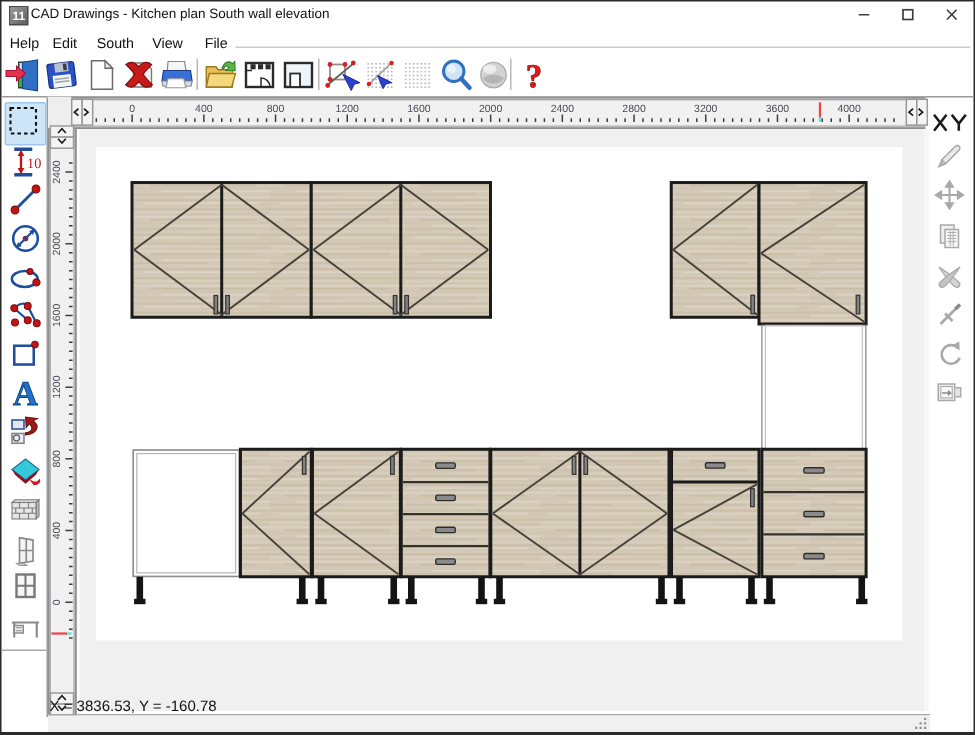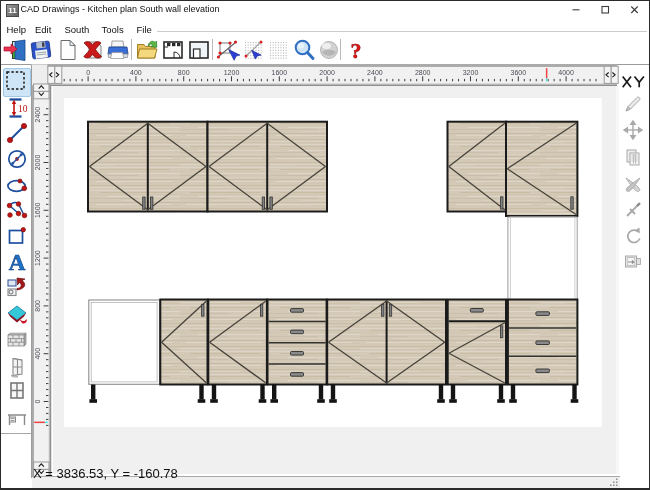--- a/index.html
+++ b/index.html
@@ -21,21 +21,21 @@
 <line x1="6.5" y1="6.8" x2="13.5" y2="6.8"></line>
 <rect x="36" y="3.5" width="6.5" height="6.5"></rect>
 <path d="M65.3,3.5 L71.7,10 M71.7,3.5 L65.3,10"></path>
 </g>
   </svg>
 
 <div class="abs" style="left:0;top:24px;font-size:9.5px;color:#101010">
 <span style="position:absolute;left:6.5px">Help</span>
 <span style="position:absolute;left:35px">Edit</span>
 <span style="position:absolute;left:64.5px">South</span>
-<span style="position:absolute;left:101.5px">Tools</span>
+<span style="position:absolute;left:101.5px">View</span>
 <span style="position:absolute;left:136.5px">File</span>
 </div>
 
 <svg width="24" height="24" viewBox="0 0 24 24" style="position:absolute;left:3px;top:38px">
     <rect x="9" y="3" width="12" height="18" fill="#3a3a3a"></rect>
 <rect x="10" y="4" width="10" height="16" fill="#cfe6f5"></rect>
 <rect x="10" y="13" width="10" height="7" fill="#3fae29"></rect>
 <path d="M12,3.5 L22,2 L22,22.5 L12,21 Z" fill="#2f6fc4" stroke="#174a8c" stroke-width="0.8"></path>
 <path d="M1,10 L8,10 L8,7 L14,12 L8,17 L8,14 L1,14 Z" fill="#e8314f" stroke="#b01030" stroke-width="0.7" transform="translate(0,-1)"></path>
   </svg>
@@ -520,21 +520,21 @@
   </svg>
 <svg width="20" height="20" viewBox="0 0 20 20" style="position:absolute;left:623px;top:252px">
     <rect x="2.5" y="4" width="11" height="11" fill="#ececec" stroke="#a9a9a9" stroke-width="1"></rect>
 <rect x="4.2" y="5.7" width="7.6" height="7.6" fill="#f8f8f8" stroke="#a9a9a9" stroke-width="0.7"></rect>
 <path d="M5,10 L10.5,10 L9,8.5 M10.5,10 L9,11.5" fill="none" stroke="#8a8a8a" stroke-width="1.1"></path>
 <path d="M14,6.5 L17.5,6.5 L17.5,12.5 L14,12.5" fill="#e2e2e2" stroke="#a9a9a9" stroke-width="0.9"></path>
   </svg>
 
 <div class="abs" style="left:31.5px;top:475.5px;width:588px;height:1px;background:#a8a8a8"></div>
 <div class="abs" style="left:31.5px;top:476.5px;width:588px;height:11.5px;background:#f0f0f0"></div>
-<div class="abs" style="left:33px;top:466px;font-size:13px;color:#101010">X = 3836.53, Y = -160.78</div>
+<div class="abs" style="left:33px;top:466px;font-size:10px;color:#101010">X = 3836.53, Y = -160.78</div>
 <svg class="abs" style="left:608px;top:477px" width="11" height="11">
     <g fill="#909090">
 <rect x="8" y="1.5" width="1.5" height="1.5"></rect>
       <rect x="5" y="4.5" width="1.5" height="1.5"></rect>
       <rect x="8" y="4.5" width="1.5" height="1.5"></rect>
 <rect x="2" y="7.5" width="1.5" height="1.5"></rect>
       <rect x="5" y="7.5" width="1.5" height="1.5"></rect>
       <rect x="8" y="7.5" width="1.5" height="1.5"></rect>
     </g>
   </svg>

